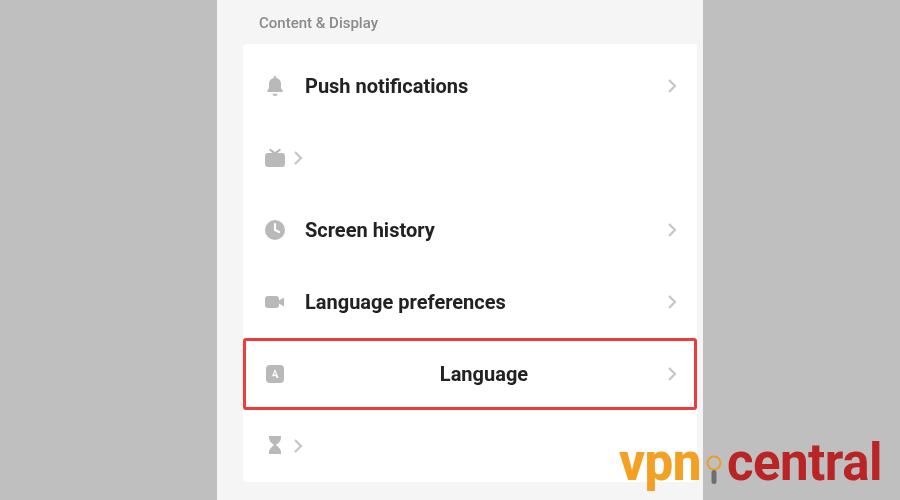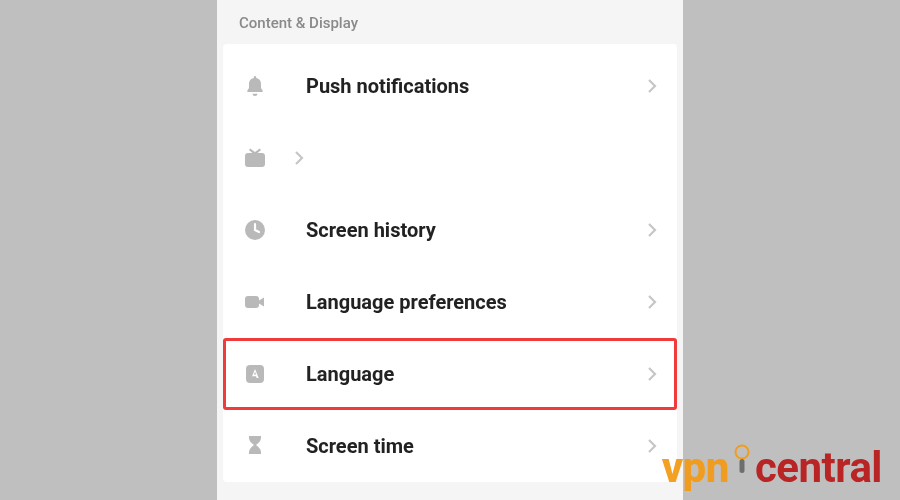--- a/index.html
+++ b/index.html
@@ -5,36 +5,36 @@
   html,body{margin:0;padding:0;}
   body{
     width:900px;height:500px;
     background:#bfbfbf;
     font-family:-apple-system,BlinkMacSystemFont,"Segoe UI",Roboto,Helvetica,Arial,sans-serif;
     position:relative;overflow:hidden;
   }
   .phone-col{
     position:absolute;left:217px;top:0;width:466px;height:500px;
     background:#f5f5f5;
+    padding-left:20px;
   }
   .section-header{
     padding:14px 22px 4px 22px;
     color:#8a8a8a;font-size:15px;font-weight:500;
   }
   .panel{
     margin:8px 6px 0 6px;background:#fff;border-radius:4px;
     padding-top:6px;
   }
   .row{
     display:flex;align-items:center;
     height:72px;
     padding:0 16px 0 18px;
     position:relative;
     cursor:pointer;
-    gap:21px;
   }
   .row .ico{
     width:28px;height:28px;flex:0 0 28px;
     display:flex;align-items:center;justify-content:center;
     color:#b9b9b9;
   }
   .row .ico svg{width:24px;height:24px;display:block;}
   .row .lbl{
     flex:1;
     font-size:20px;font-weight:700;color:#222;
@@ -42,26 +42,27 @@
   }
   .row .chev{
     width:18px;height:18px;flex:0 0 18px;
     display:flex;align-items:center;justify-content:center;
     color:#c6c6c6;
   }
   .row .chev svg{width:12px;height:18px;display:block;}
   .row.highlight{
     box-shadow:inset 0 0 0 3px #ef3b3b;
     border-radius:3px;
+    text-align:center;
   }
   
   .wm{
     position:absolute;right:18px;bottom:8px;
-    font-weight:800;font-size:42px;letter-spacing:-0.5px;
-    color:#5a5a5a;opacity:0.95;display:flex;align-items:flex-start;
+    font-weight:800;font-size:51px;letter-spacing:-0.5px;
+    color:#5a5a5a;opacity:0.95;display:flex;align-items:flex-end;
     pointer-events:none;
   }
   .wm .vpn{color:#f39b18;}
   .wm .bulb{
     width:22px;display:inline-flex;align-items:center;justify-content:center;
     margin:0 2px;
   }
   .wm .bulb svg{width:16px;height:38px;}
   .wm .central{color:#b91c1c;font-weight:700;}
 </style>
@@ -144,21 +145,20 @@
           </svg>
       </span>
     </div>
 
     <div class="row">
       <span class="ico">
         <svg viewBox="0 0 24 24" fill="currentColor">
             <path d="M6 2h12v2c0 3-2.5 5-5 7 2.5 2 5 4 5 7v2H6v-2c0-3 2.5-5 5-7-2.5-2-5-4-5-7V2Z"></path>
           </svg>
       </span>
-      <span class="lbl">Screen time</span>
       <span class="chev">
         <svg viewBox="0 0 12 18" fill="none" stroke="currentColor" stroke-width="2.2">
             <polyline points="3,3 9,9 3,15"></polyline>
           </svg>
       </span>
     </div>
 
   </div>
 </div>
 

